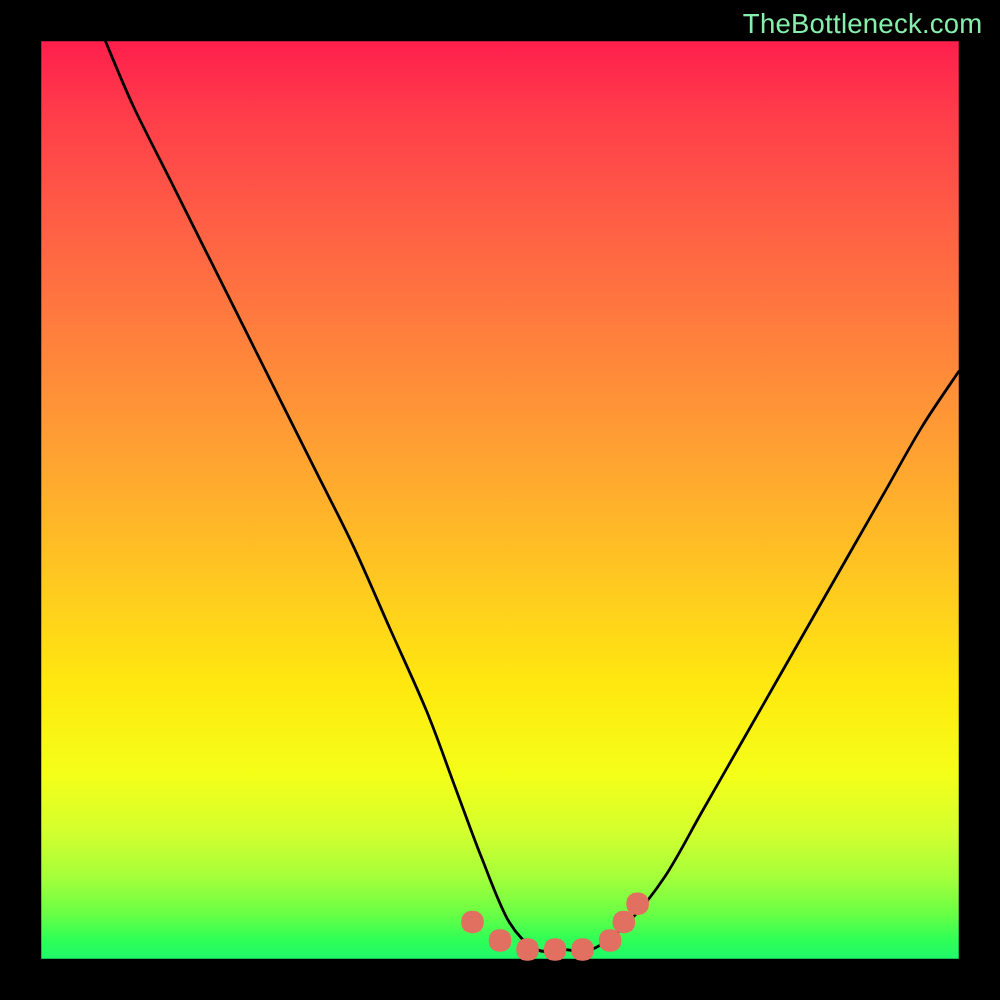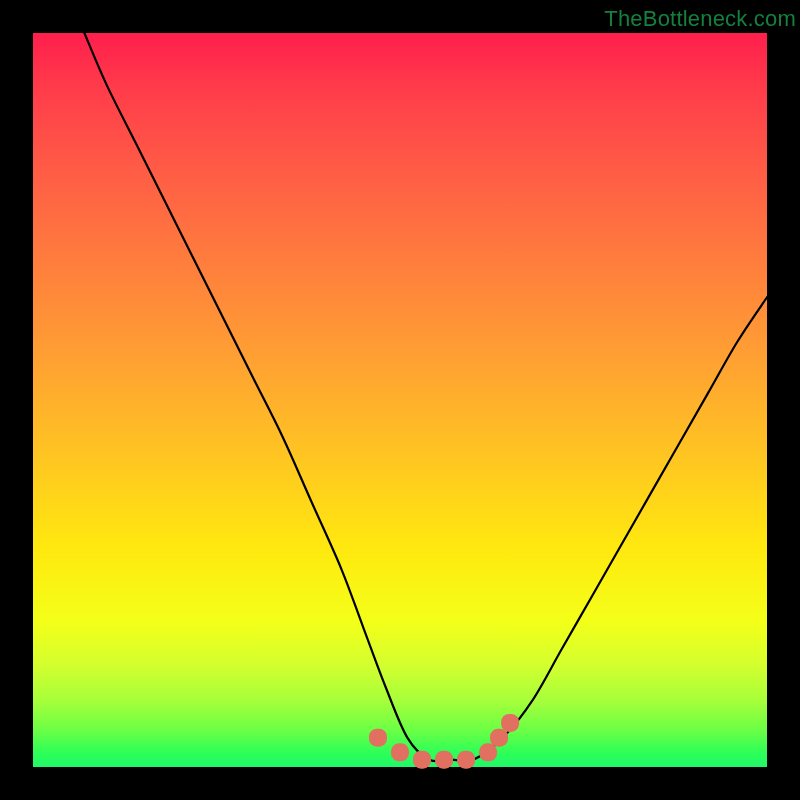--- a/index.html
+++ b/index.html
@@ -38,22 +38,22 @@
       #d4ff2e 86%,
       #a6ff3a 91%,
       #6bff45 95%,
       #2eff57 98%,
       #1FF869 100%
     );
   }
   .watermark {
     position: absolute;
     top: 6px;
-    right: 4px;
-    color: #15803d;
+    right: 14px;
+    color: #86efac;
     font-size: 22px;
     font-weight: 500;
     letter-spacing: 0.2px;
     user-select: none;
   }
   svg.curve {
     position: absolute;
     left: 0;
     top: 0;
     width: 734px;

